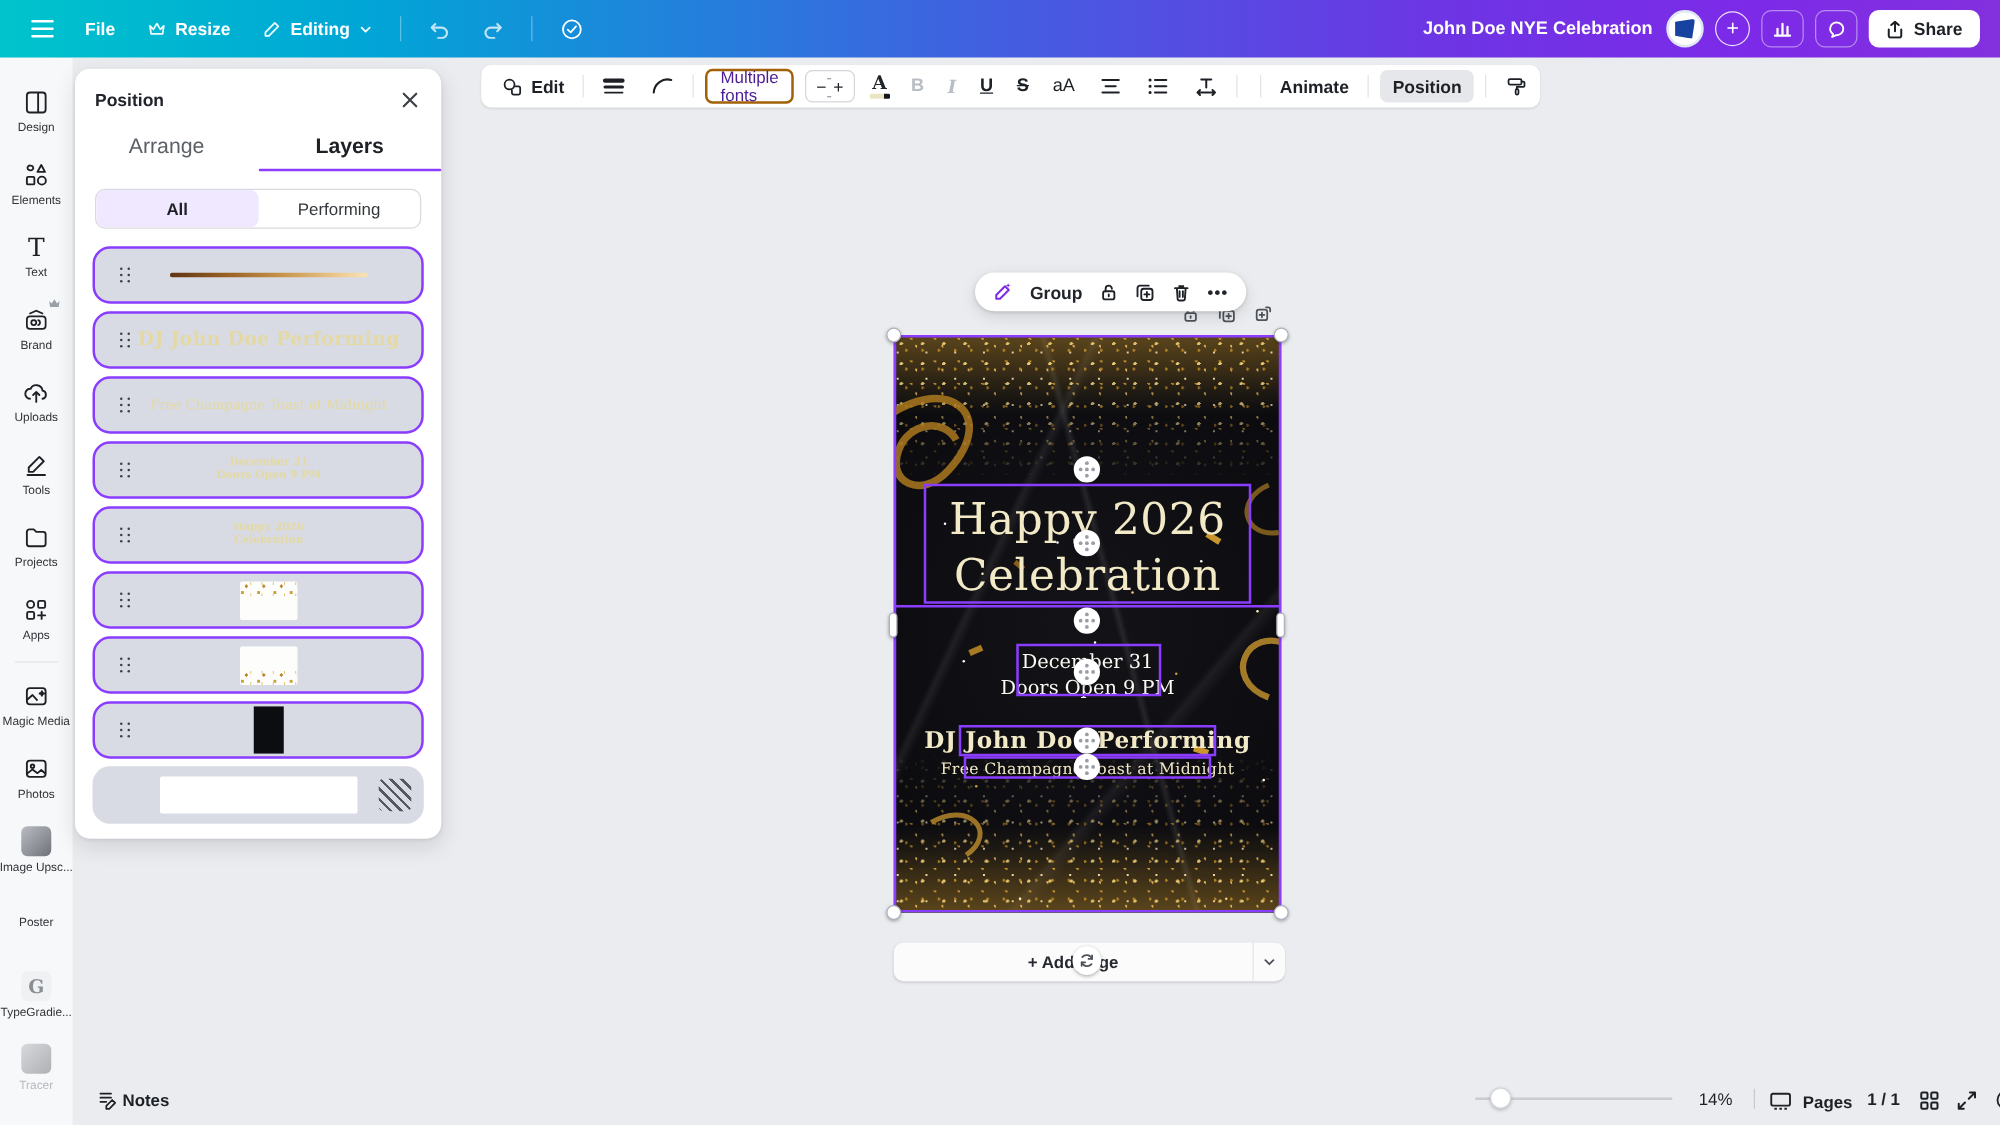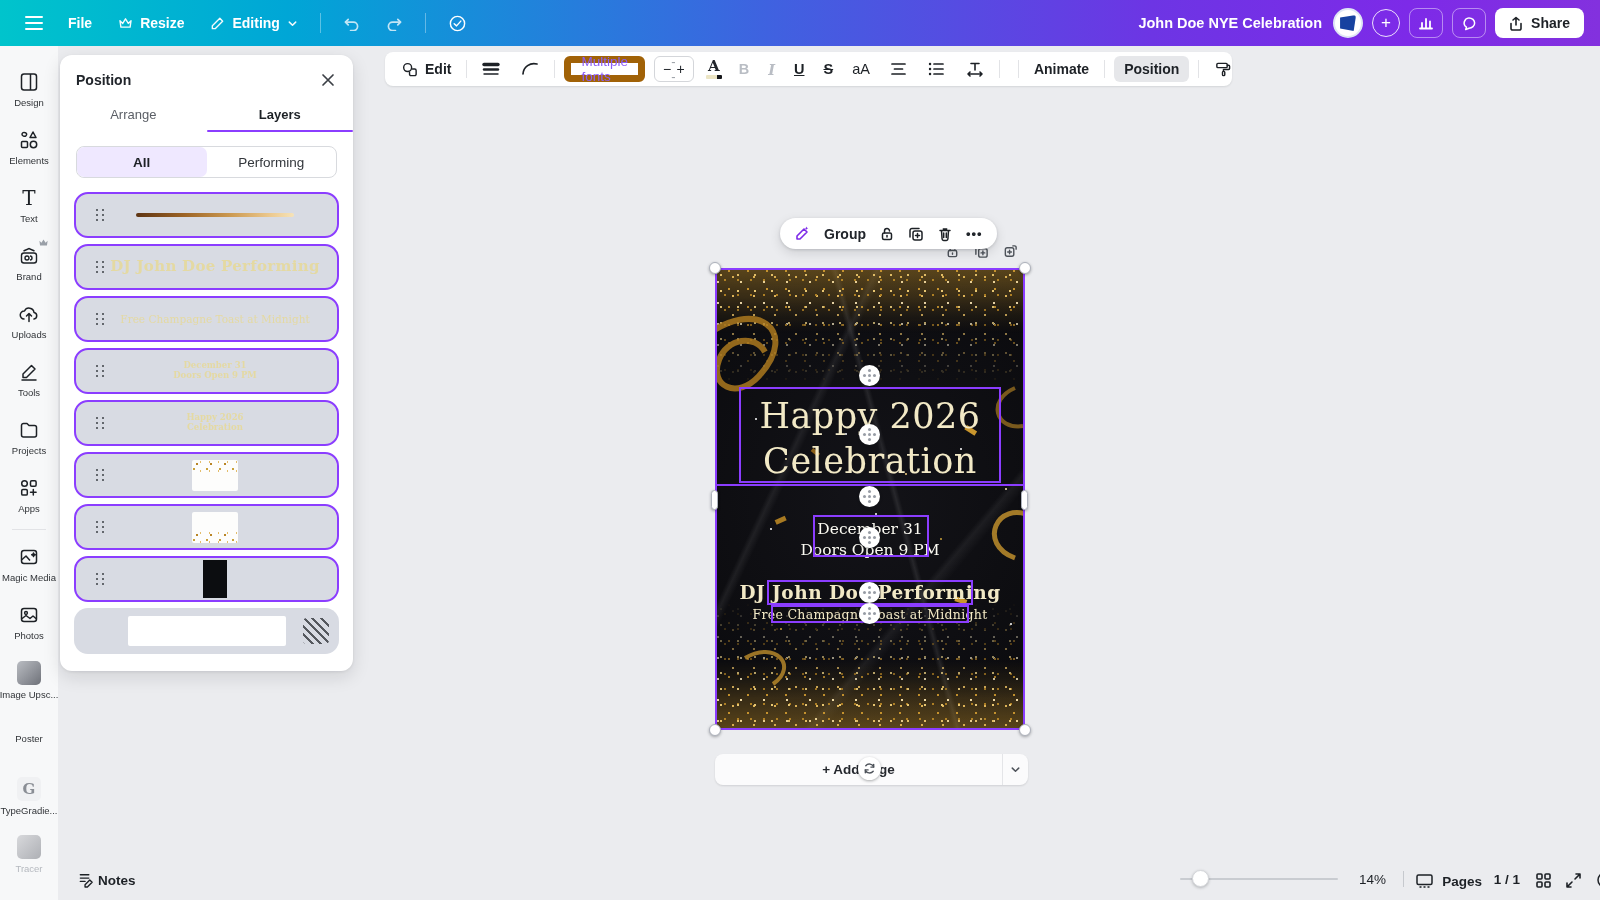--- a/index.html
+++ b/index.html
@@ -45,21 +45,21 @@
   .thumb.tracer { background:linear-gradient(135deg,#d8d9dc,#aeb0b5); }
   .rail-item.dim .lbl { color:#b5b9bf; }
 
   
   .panel { position:absolute; left:60px; top:55px; width:293px; height:616px; background:#fff;
     border-radius:12px; box-shadow:0 1px 3px rgba(14,19,24,.08),0 6px 18px rgba(14,19,24,.12); z-index:45; }
   .panel-head { display:flex; align-items:center; justify-content:space-between; padding:16px 16px 10px 16px; }
   .panel-title { font-size:14px; font-weight:700; }
   .panel-close { color:#3c4046; cursor:pointer; padding:2px; }
   .panel-tabs { display:flex; }
-  .ptab { flex:1; text-align:center; font-size:13px; padding:8px 0 10px 0; color:#5b5f66; cursor:pointer; position:relative; }
+  .ptab { flex:1; text-align:center; font-size:17px; padding:8px 0 10px 0; color:#5b5f66; cursor:pointer; position:relative; }
   .ptab.active { color:#1d2126; font-weight:700; }
   .ptab.active::after { content:""; position:absolute; left:0; right:0; bottom:0; height:2.5px; background:#8b3dff; border-radius:2px; }
   .seg { display:flex; margin:14px 16px 12px 16px; border:1px solid #d8dade; border-radius:8px; overflow:hidden; height:32px; }
   .seg-opt { flex:1; display:flex; align-items:center; justify-content:center; font-size:13.5px; color:#33373c; cursor:pointer; }
   .seg-opt.active { background:#efe8ff; font-weight:700; color:#1d2126; border-radius:7px; }
   .layers { display:flex; flex-direction:column; gap:6px; padding:2px 14px 0 14px; }
   .layer { height:46px; border:2px solid #8b3dff; border-radius:14px; background:#d8dbe3;
     display:flex; align-items:center; padding:0 12px; cursor:grab; position:relative; }
   .layer.noborder { border:none; background:#d8dbe3; }
   .dots6 { width:9px; height:13px; position:relative; flex:0 0 auto; margin-left:8px; }
@@ -95,22 +95,22 @@
   .tdiv { width:1px; height:18px; background:#e2e3e6; flex:0 0 auto; }
   .tbtn { display:flex; align-items:center; gap:6px; font-size:14px; font-weight:700; color:#1d2126;
     padding:4px 6px; border-radius:6px; cursor:pointer; white-space:nowrap; }
   .tbtn.pill { background:#e6e7ea; padding:5px 10px; }
   .tletter { font-size:14.5px; font-weight:700; color:#1d2126; padding:2px 5px; cursor:pointer; font-family:"DejaVu Serif",serif; }
   .tletter.disabled { color:#b9bdc4; }
   .tletter.it { font-style:italic; }
   .tletter.ul { text-decoration:underline; }
   .tletter.st { text-decoration:line-through; }
   .tletter.sans { font-family:"Liberation Sans",sans-serif; }
-  .font-box { width:150px; height:26px; border:7px solid #a16207; border-radius:6px; display:flex;
-    align-items:center; padding:0 10px; font-size:13.5px; color:#8b5cf6; cursor:pointer; }
+  .font-box { width:150px; height:26px; border:2px solid #a16207; border-radius:6px; display:flex;
+    align-items:center; padding:12px 10px; font-size:13.5px; color:#4c1d95; cursor:pointer; }
   .size-box { width:92px; height:26px; border:1px solid #d4d6da; border-radius:6px; display:flex;
     align-items:center; justify-content:space-between; padding:0 8px; font-size:14px; cursor:pointer; }
   .size-box .val { color:#9aa0a6; letter-spacing:1px; font-size:13px; }
   .color-a { display:flex; flex-direction:column; align-items:center; cursor:pointer; padding:0 3px; }
   .color-a .A { font-size:15px; font-weight:700; line-height:15px; font-family:"DejaVu Serif",serif; }
   .color-a .bar { width:16px; height:4px; border-radius:1px; margin-top:1.5px;
     background:linear-gradient(90deg,#ece5c4 0 70%,#15161a 70% 100%); }
   .checker { width:17px; height:17px; border-radius:2px;
     background:conic-gradient(#9aa0a6 0 25%,#e8e9ec 0 50%,#9aa0a6 0 75%,#e8e9ec 0 100%);
     background-size:8px 8px; cursor:pointer; }

